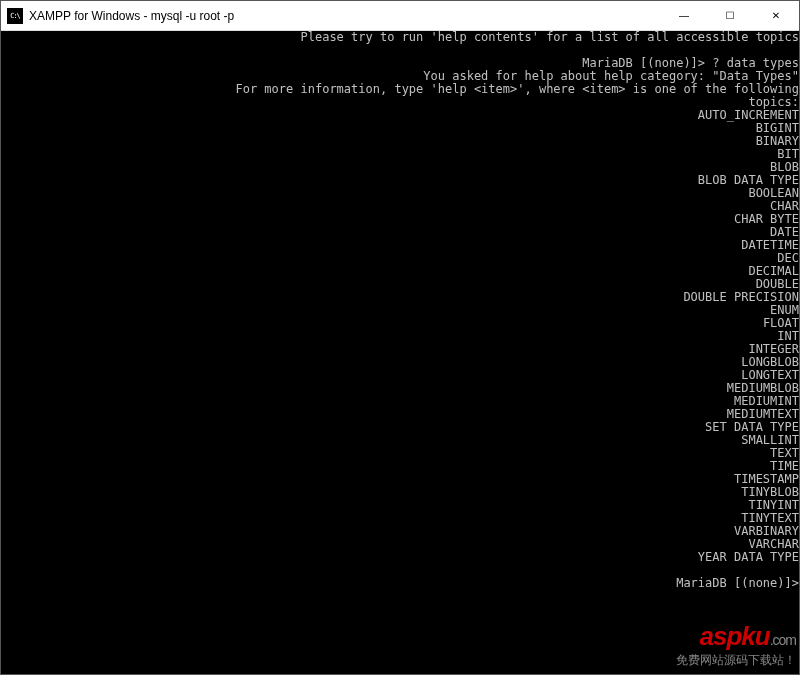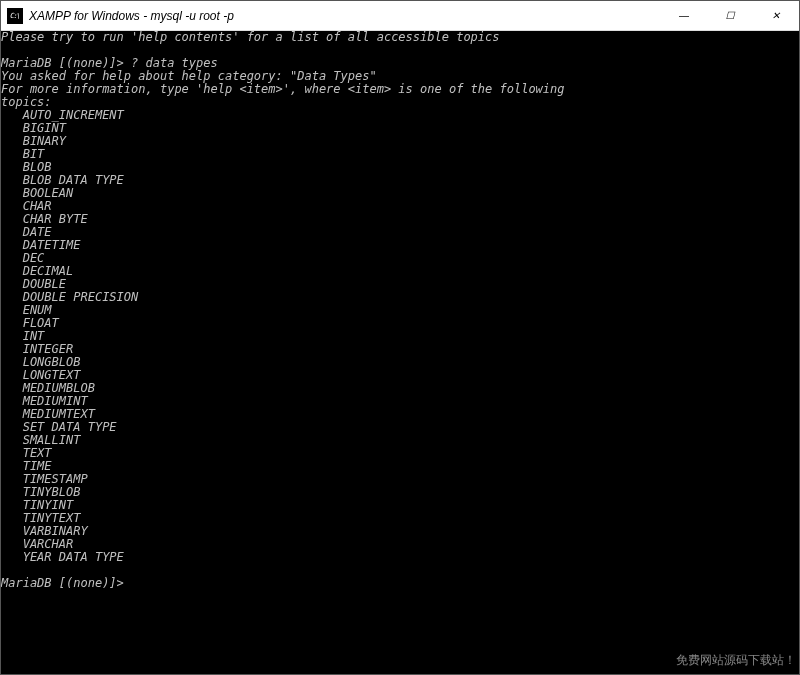--- a/index.html
+++ b/index.html
@@ -15,21 +15,20 @@
       overflow: hidden;
       position: relative;
     }
     .window {
       width: 800px;
       height: 675px;
       border: 1px solid #555;
       display: flex;
       flex-direction: column;
       background: #000;
-      font-style: italic;
     }
     .title-bar {
       height: 30px;
       background: #fff;
       display: flex;
       align-items: center;
       padding-left: 6px;
       border-bottom: 1px solid #ddd;
       flex-shrink: 0;
     }
@@ -69,20 +68,21 @@
     .terminal {
       flex: 1;
       background: #000;
       color: #c0c0c0;
       font-family: "SimSun","NSimSun","Consolas", monospace;
       font-size: 12px;
       line-height: 13px;
       padding: 0;
       white-space: pre;
       overflow: hidden;
+      text-align: right;
     }
     .watermark {
       position: absolute;
       right: 4px;
       bottom: 6px;
       text-align: right;
       pointer-events: none;
     }
     .watermark .brand {
       font-family: Arial, sans-serif;
@@ -154,14 +154,15 @@
    TINYINT
    TINYTEXT
    VARBINARY
    VARCHAR
    YEAR DATA TYPE</span>
 <span></span>
 <span>MariaDB [(none)]&gt;</span></div>
 </div>
 
 <div class="watermark">
+  <div class="brand"><span class="a">a</span><span class="s">s</span><span class="p">p</span><span class="k">k</span><span class="u">u</span><span class="dotcom">.com</span></div>
   <div class="sub">免费网站源码下载站！</div>
 </div>
 
 </body></html>

